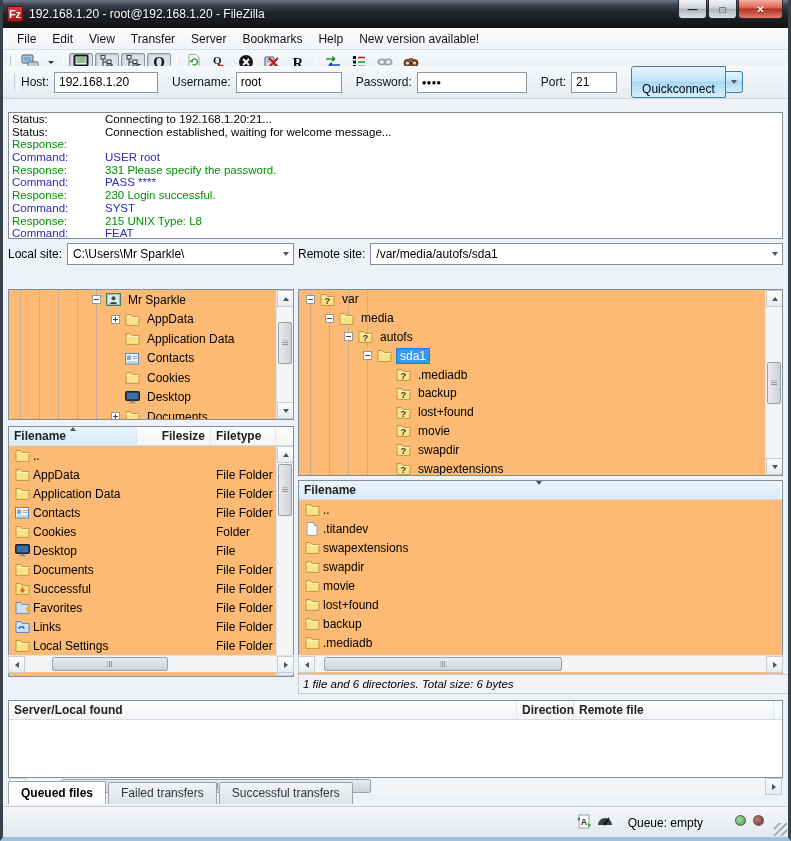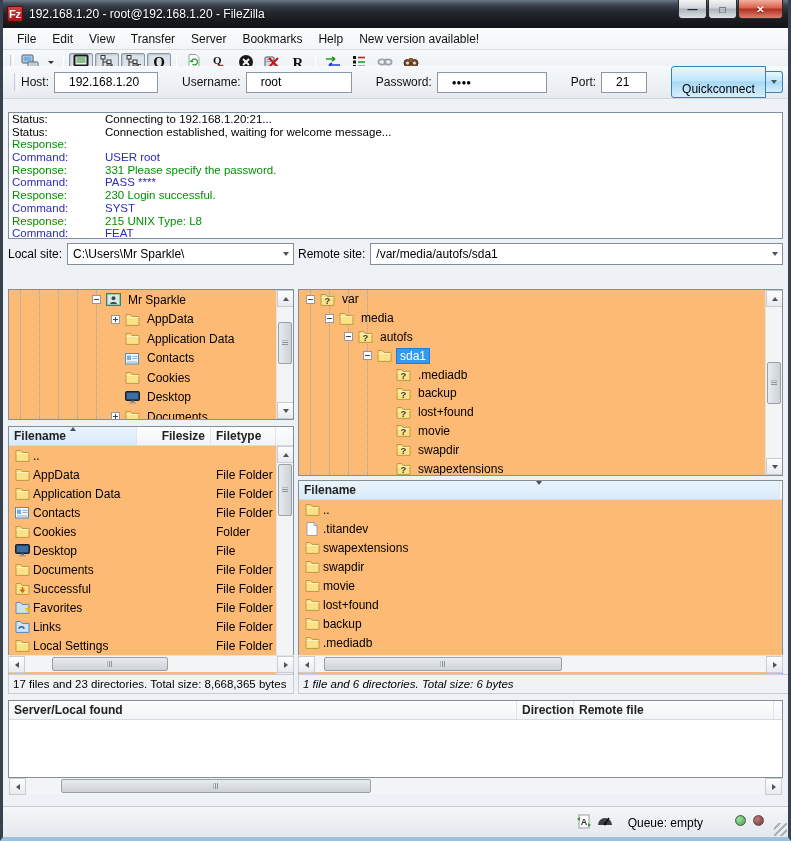--- a/index.html
+++ b/index.html
@@ -25,21 +25,21 @@
   
   .toolbar { position:absolute; left:0; top:22px; width:785px; height:27px; background:linear-gradient(#f7f9fb,#e9edf2); display:flex; align-items:center; padding-left:4px; }
   .tgrip { width:4px; height:18px; border-left:1px solid #c3ccd6; border-right:1px solid #fff; margin:0 3px; }
   .tbtn { width:24px; height:22px; display:flex; align-items:center; justify-content:center; margin:0 1px; border:1px solid transparent; border-radius:2px; }
   .tbtn.pressed { background:#dde3ea; border:1px solid #8a97a5; box-shadow:inset 1px 1px 2px #b8c0ca; }
   .tbtn.narrow { width:14px; }
   .tsep { width:1px; height:20px; background:#c3ccd6; border-right:1px solid #fff; margin:0 4px; }
   
   .quickbar { position:absolute; left:0; top:38px; width:785px; height:33px; background:linear-gradient(#f7f9fb,#e7ebf0); border-bottom:1px solid #cfd6dd; display:flex; align-items:center; padding-left:8px; font-size:12px; }
   .quickbar label { margin-right:5px; color:#111; }
-  .qinput { height:21px; border:1px solid #8a97a5; background:#fff; font-size:12px; padding:2px 14px; margin-right:24px; font-family:"Liberation Sans",sans-serif; }
+  .qinput { height:21px; border:1px solid #8a97a5; background:#fff; font-size:12px; padding:2px 4px; margin-right:14px; font-family:"Liberation Sans",sans-serif; }
   .qc-btn { height:22px; padding:15px 10px; font-size:12px; border:1px solid #3c7fb1; border-radius:3px 0 0 3px;
     background:linear-gradient(#eaf6fd,#bee6fd 45%,#a7d9f5 50%,#d7effc); }
   .qc-drop { height:22px; width:17px; border:1px solid #3c7fb1; border-left:none; border-radius:0 3px 3px 0;
     background:linear-gradient(#eaf6fd,#bee6fd 45%,#a7d9f5 50%,#d7effc); display:flex; align-items:center; justify-content:center; }
   
   .log { position:absolute; left:5px; top:84px; width:775px; height:127px; background:#fff; border:1px solid #828f9b; overflow:hidden; font-size:11.5px; }
   .logline { height:12.7px; line-height:12.7px; white-space:nowrap; display:flex; }
   .logline .lbl { width:96px; padding-left:3px; flex:none; }
   
   .sitebar { position:absolute; height:22px; display:flex; align-items:center; font-size:12px; }
@@ -829,32 +829,36 @@
           <div class="sbtn" style="left:0">
             <i class="tri-l"></i>
           </div>
           <div class="thh" style="left:52px;width:310px"></div>
           <div class="sbtn" style="right:0">
             <i class="tri-r"></i>
           </div>
         </div>
       </div>
 
-    <div class="statustext" style="left:5px; top:646px; width:286px;">17 files and 23 directories. Total size: 8,668,365 bytes</div>
     <div class="statustext" style="left:295px; top:646px; width:559px;font-style:italic;">1 file and 6 directories. Total size: 6 bytes</div>
 
     <div class="queue">
       <div class="lvhead" id="queuehead">
           <div class="lvcol" style="width:508px">Server/Local found</div>
           <div class="lvcol" style="width:57px">Direction</div>
           <div class="lvcol" style="width:200px">Remote file</div>
         </div>
       <div style="height:37px; background:#fff;"></div>
     </div>
 
+    <div class="tabs" id="queuetabs">
+        <div class="tab active">Queued files</div>
+        <div class="tab">Failed transfers</div>
+        <div class="tab">Successful transfers</div>
+      </div>
 
     <div class="statusbar">
       <div style="position:absolute; right:175px; top:7px; display:flex; gap:5px;">
         <span class="icon" id="ic-type">
             <svg width="16" height="16">
               <rect x="3" y="1" width="10" height="13" fill="#fff" stroke="#98a0a8"></rect>
               <text x="8" y="11" font-size="9" font-weight="bold" text-anchor="middle" fill="#334" font-family="Liberation Sans">A</text>
               <path d="M1 5l3-2v4zM15 11l-3-2v4z" fill="#2a9a2a"></path>
             </svg>
           </span>

